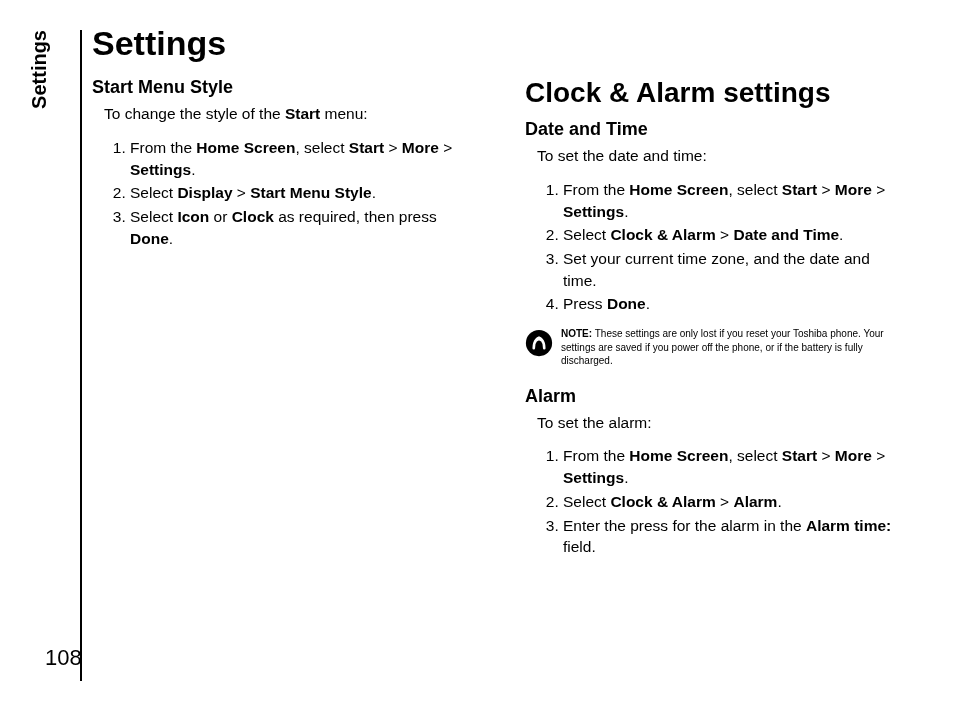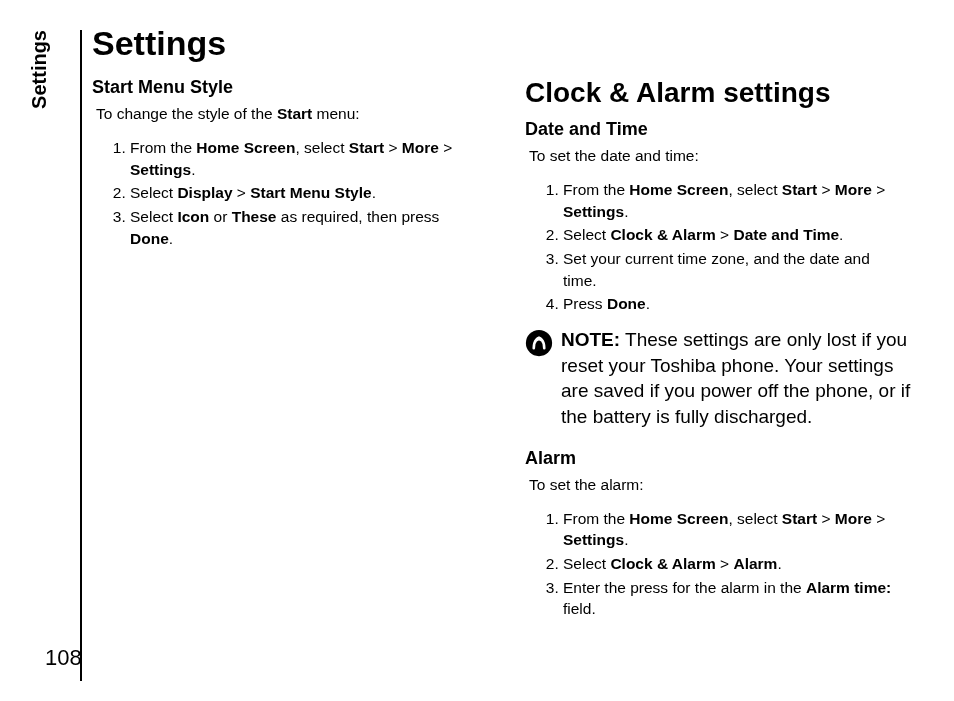--- a/index.html
+++ b/index.html
@@ -64,21 +64,21 @@
     font-weight: bold;
     margin: 0 0 10px 0;
   }
   h3.subsection {
     font-size: 18px;
     font-weight: bold;
     margin: 0 0 6px 0;
   }
   p.intro {
     font-size: 15.5px;
-    margin: 0 0 4px 4px;
+    margin: 0 0 4px 12px;
     line-height: 1.35;
   }
   ol.steps {
     font-size: 15.5px;
     margin: 12px;
     padding-left: 26px;
     line-height: 1.4;
   }
   ol.steps li {
     margin-bottom: 2px;
@@ -91,21 +91,21 @@
     margin-top: 8px;
     margin-bottom: 18px;
   }
   .note-icon {
     flex: 0 0 auto;
     width: 28px;
     height: 28px;
     margin-top: 2px;
   }
   .note-text {
-    font-size: 19px;
+    font-size: 10px;
     line-height: 1.35;
   }
   .block { margin-bottom: 18px; }
 </style>
 </head>
 <body>
 
 <div class="page">
 
   <div class="side-label">Settings</div>
@@ -124,21 +124,21 @@
             <span>To change the style of the </span><span class="b">Start</span><span> menu:</span>
           </p>
           <ol class="steps">
             <li>
               <span>From the </span><span class="b">Home Screen</span><span>, select </span><span class="b">Start</span><span> &gt; </span><span class="b">More</span><span> &gt; </span><span class="b">Settings</span><span>.</span>
             </li>
             <li>
               <span>Select </span><span class="b">Display</span><span> &gt; </span><span class="b">Start Menu Style</span><span>.</span>
             </li>
             <li>
-              <span>Select </span><span class="b">Icon</span><span> or </span><span class="b">These</span><span> as required, then press </span><span class="b">Done</span><span>.</span>
+              <span>Select </span><span class="b">Icon</span><span> or </span><span class="b">Clock</span><span> as required, then press </span><span class="b">Done</span><span>.</span>
             </li>
           </ol>
         </div>
       </div>
 
       <div class="col">
         <h2 class="section">Clock &amp; Alarm settings</h2>
 
         <div class="block">
           <h3 class="subsection">Date and Time</h3>

